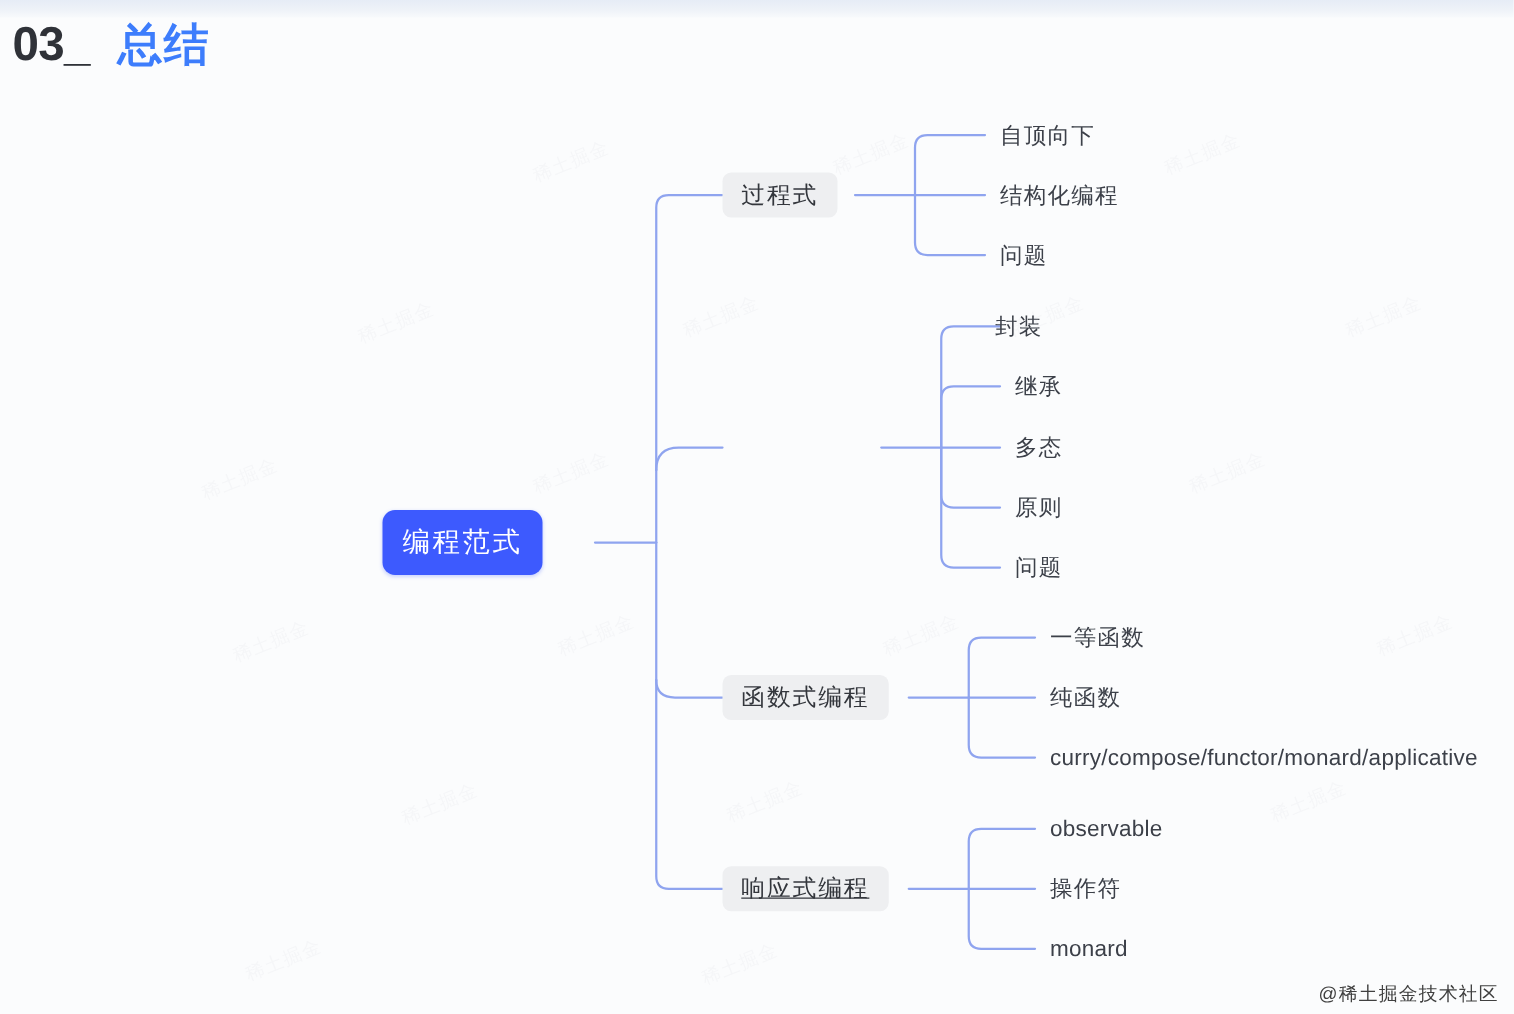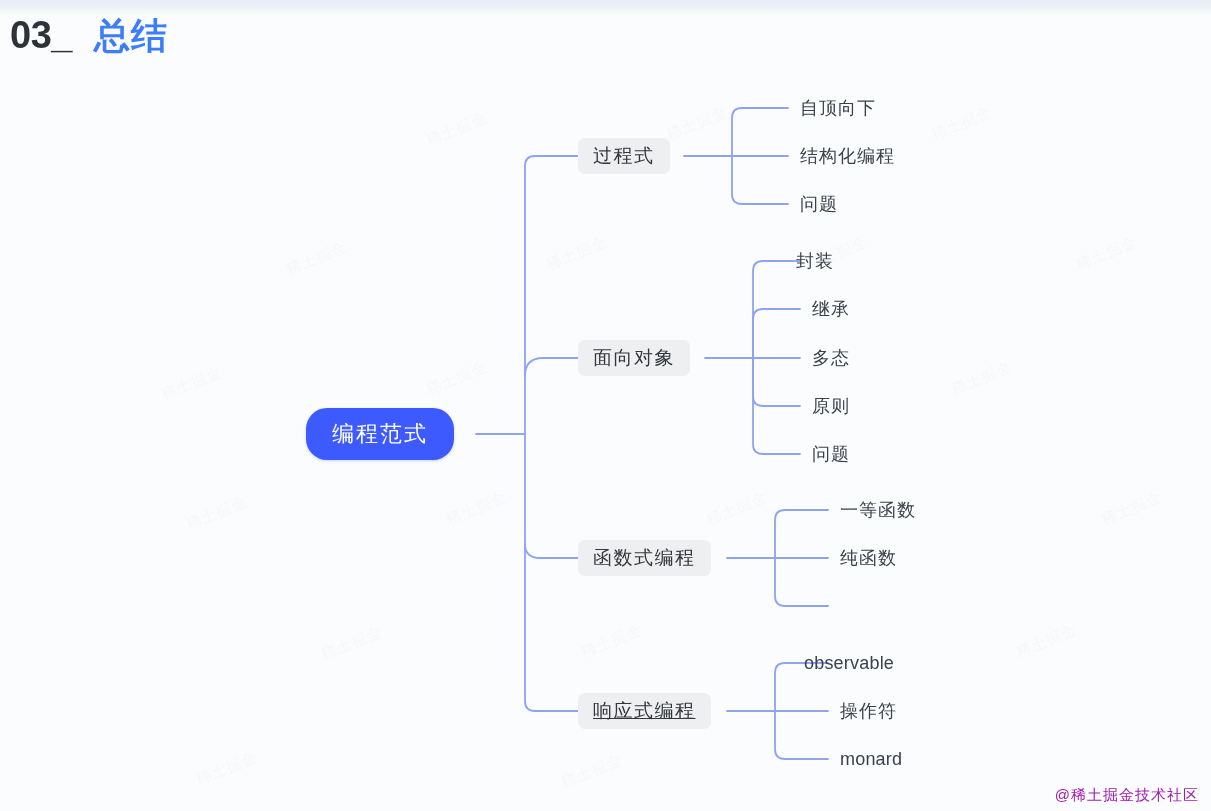--- a/index.html
+++ b/index.html
@@ -61,24 +61,24 @@
     position: absolute;
     white-space: nowrap;
     display: flex;
     align-items: center;
   }
 
   
   .node-root {
     background: #3d5afe;
     color: #ffffff;
-    border-radius: 21px;
+    border-radius: 10px;
     font-size: 22px;
     letter-spacing: 2px;
-    padding: 0 26px;
+    padding: 0 16px;
     height: 52px;
     box-shadow: 0 1px 3px rgba(61,90,254,0.25);
   }
 
   
   .node-branch {
     background: #eeeff1;
     color: #33363c;
     border-radius: 7px;
     font-size: 19px;
@@ -107,21 +107,21 @@
     white-space: nowrap;
     pointer-events: none;
     user-select: none;
   }
 
   
   #corner-watermark {
     position: absolute;
     right: 12px; bottom: 6px;
     font-size: 15px;
-    color: #a21caf;
+    color: #404040;
     letter-spacing: 1px;
     white-space: nowrap;
   }
 </style>
 </head>
 <body>
 
 <div id="top-band"></div>
 
 <div id="page-title">
@@ -187,23 +187,20 @@
   <div class="wm" style="left:195px;  top:745px;">稀土掘金</div>
   <div class="wm" style="left:560px;  top:748px;">稀土掘金</div>
 
   <div class="node node-root" style="left:306px; top:394px;">
     <span>编程范式</span>
   </div>
 
   <div class="node node-branch" style="left:578px; top:124px;">
     <span>过程式</span>
   </div>
-  <div class="node node-branch" style="left:578px; top:326px;">
-    <span>面向对象</span>
-  </div>
   <div class="node node-branch" style="left:578px; top:526px;">
     <span>函数式编程</span>
   </div>
   <div class="node node-branch" style="left:578px; top:679px;text-decoration:underline;">
     <span>响应式编程</span>
   </div>
 
   <div class="node node-leaf" style="left:800px; top:81px;text-align:right;">
     <span>自顶向下</span>
   </div>
@@ -229,22 +226,25 @@
   <div class="node node-leaf" style="left:812px; top:427px;">
     <span>问题</span>
   </div>
 
   <div class="node node-leaf" style="left:840px; top:483px;">
     <span>一等函数</span>
   </div>
   <div class="node node-leaf" style="left:840px; top:531px;">
     <span>纯函数</span>
   </div>
-
-  <div class="node node-leaf latin" style="left:804px; top:636px;justify-content:center;">
+  <div class="node node-leaf latin" style="left:840px; top:579px;">
+    <span>curry/compose/functor/monard/applicative</span>
+  </div>
+
+  <div class="node node-leaf latin" style="left:840px; top:636px;justify-content:center;">
     <span>observable</span>
   </div>
   <div class="node node-leaf" style="left:840px; top:684px;">
     <span>操作符</span>
   </div>
   <div class="node node-leaf latin" style="left:840px; top:732px;">
     <span>monard</span>
   </div>
 
 </div>

